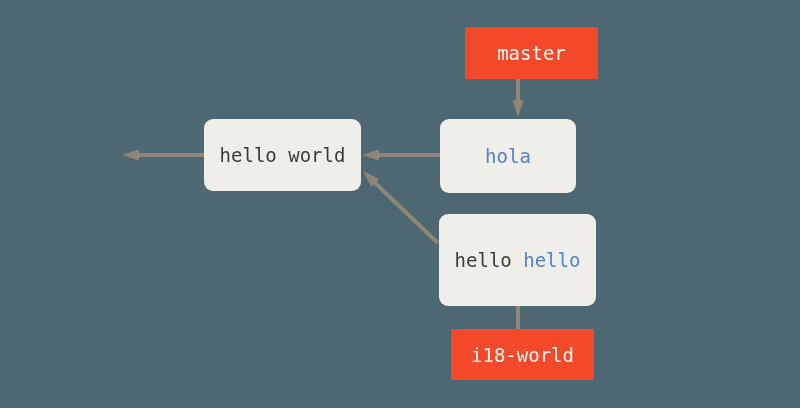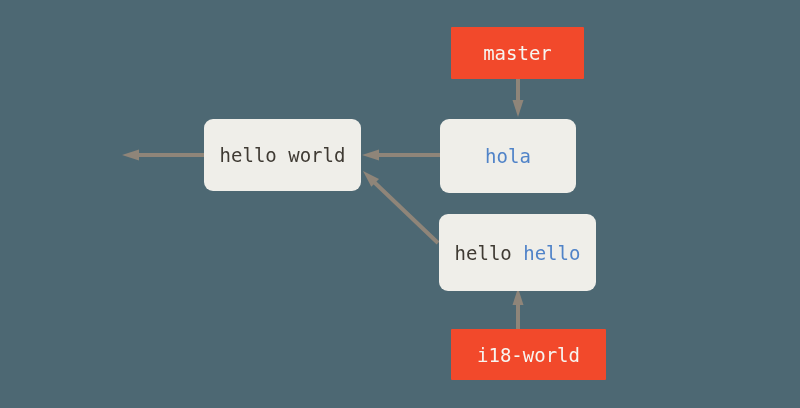--- a/index.html
+++ b/index.html
@@ -53,25 +53,25 @@
   }
   .branch {
     background: var(--branch-box);
     color: var(--branch-text);
     border-radius: 1px;
   }
   .accent {
     color: var(--accent-text);
   }
   
-  .box-master      { left: 451px; top: 27px;  width: 133px; height: 52px; }
+  .box-master      { left: 465px; top: 27px;  width: 133px; height: 52px; }
   .box-hello-world { left: 204px; top: 119px; width: 157px; height: 72px; }
   .box-hola-world  { left: 440px; top: 119px; width: 136px; height: 74px; }
-  .box-hello-mundo { left: 439px; top: 214px; width: 157px; height: 77px; align-items: center; }
-  .box-i18-world   { left: 451px; top: 329px; width: 155px; height: 51px; align-items: center; }
+  .box-hello-mundo { left: 439px; top: 214px; width: 157px; height: 92px; align-items: center; }
+  .box-i18-world   { left: 451px; top: 329px; width: 143px; height: 51px; align-items: center; }
 </style>
 </head>
 <body>
 
 <div class="canvas">
 
   <svg class="arrows" viewBox="0 0 800 408" xmlns="http://www.w3.org/2000/svg">
 
     <g>
       <line x1="204" y1="155" x2="137" y2="155"></line>

